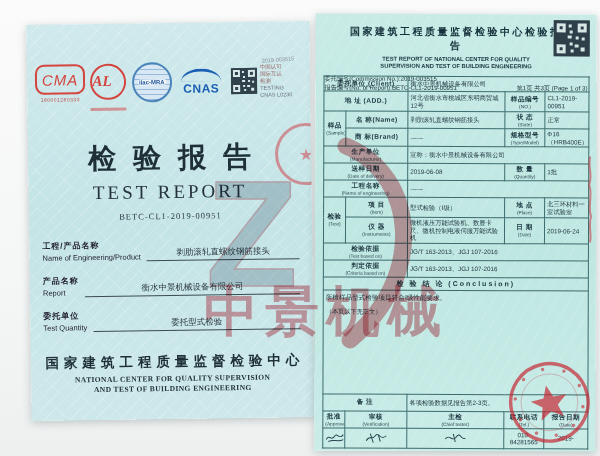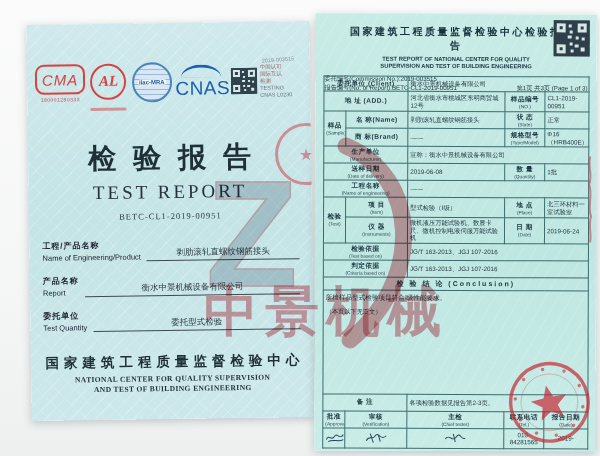--- a/index.html
+++ b/index.html
@@ -19,32 +19,32 @@
       repeating-linear-gradient(45deg,rgba(255,255,255,.12) 0 1px,transparent 1px 13px),
       linear-gradient(180deg,#cfe9ec 0%,#c4e4e6 50%,#cde8ea 100%);
   }
   .logo-row{position:absolute;left:8px;right:6px;top:34px;height:50px;display:flex;align-items:center;justify-content:space-between;}
   .logo-cma{width:50px;text-align:center;}
   .cma-box{height:26px;border:2px solid #d4453f;border-radius:9px;display:flex;align-items:center;justify-content:center;
     color:#d4453f;font-weight:normal;font-style:italic;font-size:15px;letter-spacing:1px;}
   .cma-num{font-size:5px;color:#c05050;letter-spacing:.5px;margin-top:2px;}
   .logo-cal{width:40px;text-align:center;}
   .cal-circle{width:32px;height:32px;margin:8px auto;border:2.5px solid #d4453f;border-radius:50%;
-    display:flex;align-items:center;justify-content:center;color:#d4453f;font-weight:bold;font-style:italic;
+    display:flex;align-items:center;justify-content:flex-start;color:#d4453f;font-weight:bold;font-style:italic;
     font-family:"Liberation Serif",serif;font-size:15px;}
   .cal-cap{margin:2px auto 0;width:36px;height:3px;background:rgba(210,80,80,.55);border-radius:1px;}
   .ilac-circle{width:36px;height:36px;border:2px solid #4a84bb;border-radius:50%;
     background:
       repeating-linear-gradient(0deg,rgba(90,140,190,.5) 0 1px,transparent 1px 5px),
       #d7e8f4;
     display:flex;align-items:center;justify-content:center;}
   .ilac-label{font-size:6px;font-weight:bold;color:#22599c;background:rgba(255,255,255,.75);padding:0 1px;border-radius:2px;}
   .logo-cnas{text-align:center;width:52px;}
   .cnas-swoosh{width:40px;height:10px;margin:0 auto;border-top:3px solid #1a5fb4;border-radius:50%/100% 100% 0 0;}
-  .cnas-text{font-size:19px;font-weight:normal;color:#1a5fb4;letter-spacing:.5px;}
+  .cnas-text{font-size:12px;font-weight:bold;color:#1a5fb4;letter-spacing:.5px;}
   .qr{background:#2b3b44;position:relative;}
   .qr-l{width:26px;height:26px;}
   .qr svg{display:block;}
   .accred{width:44px;font-size:5.5px;line-height:7px;color:#9a6a66;position:relative;}
   .accred .en{color:#6a7380;}
   .accred-code{position:absolute;top:-7px;left:2px;font-size:5.5px;color:#8a8f96;transform:rotate(-4deg);}
   .l-title{position:absolute;top:116px;left:0;right:0;text-align:center;
     font-size:28px;font-weight:bold;color:#1e2f38;letter-spacing:17px;text-indent:17px;}
   .l-title-en{position:absolute;top:158px;left:0;right:0;text-align:center;
     font-family:"Liberation Serif",serif;font-size:19px;color:#25323c;letter-spacing:3px;}

